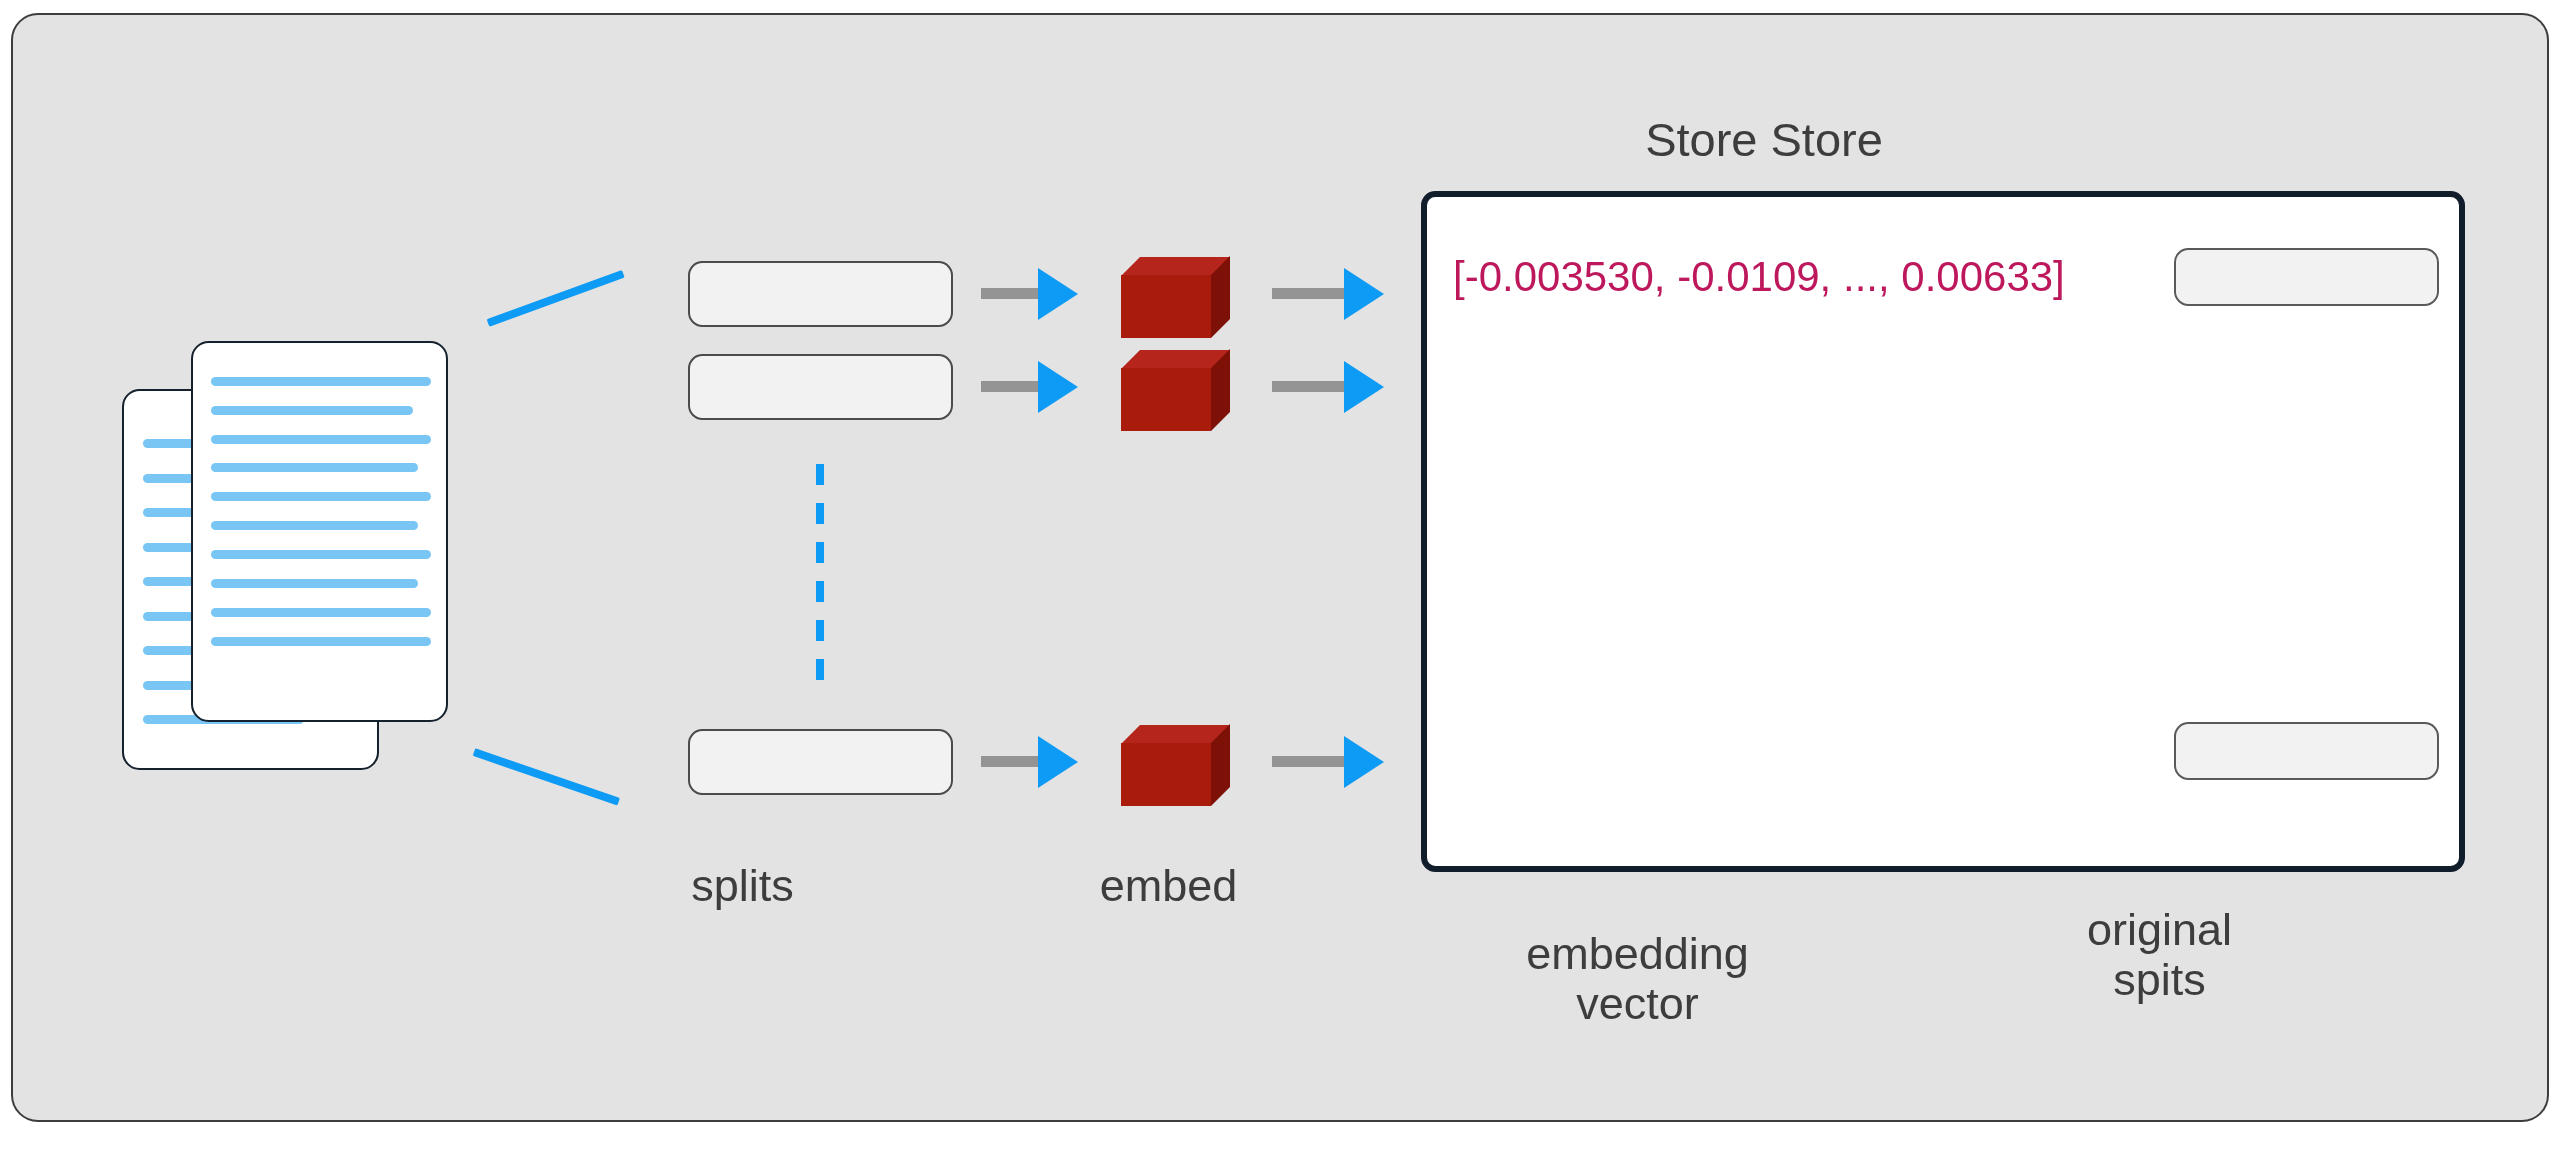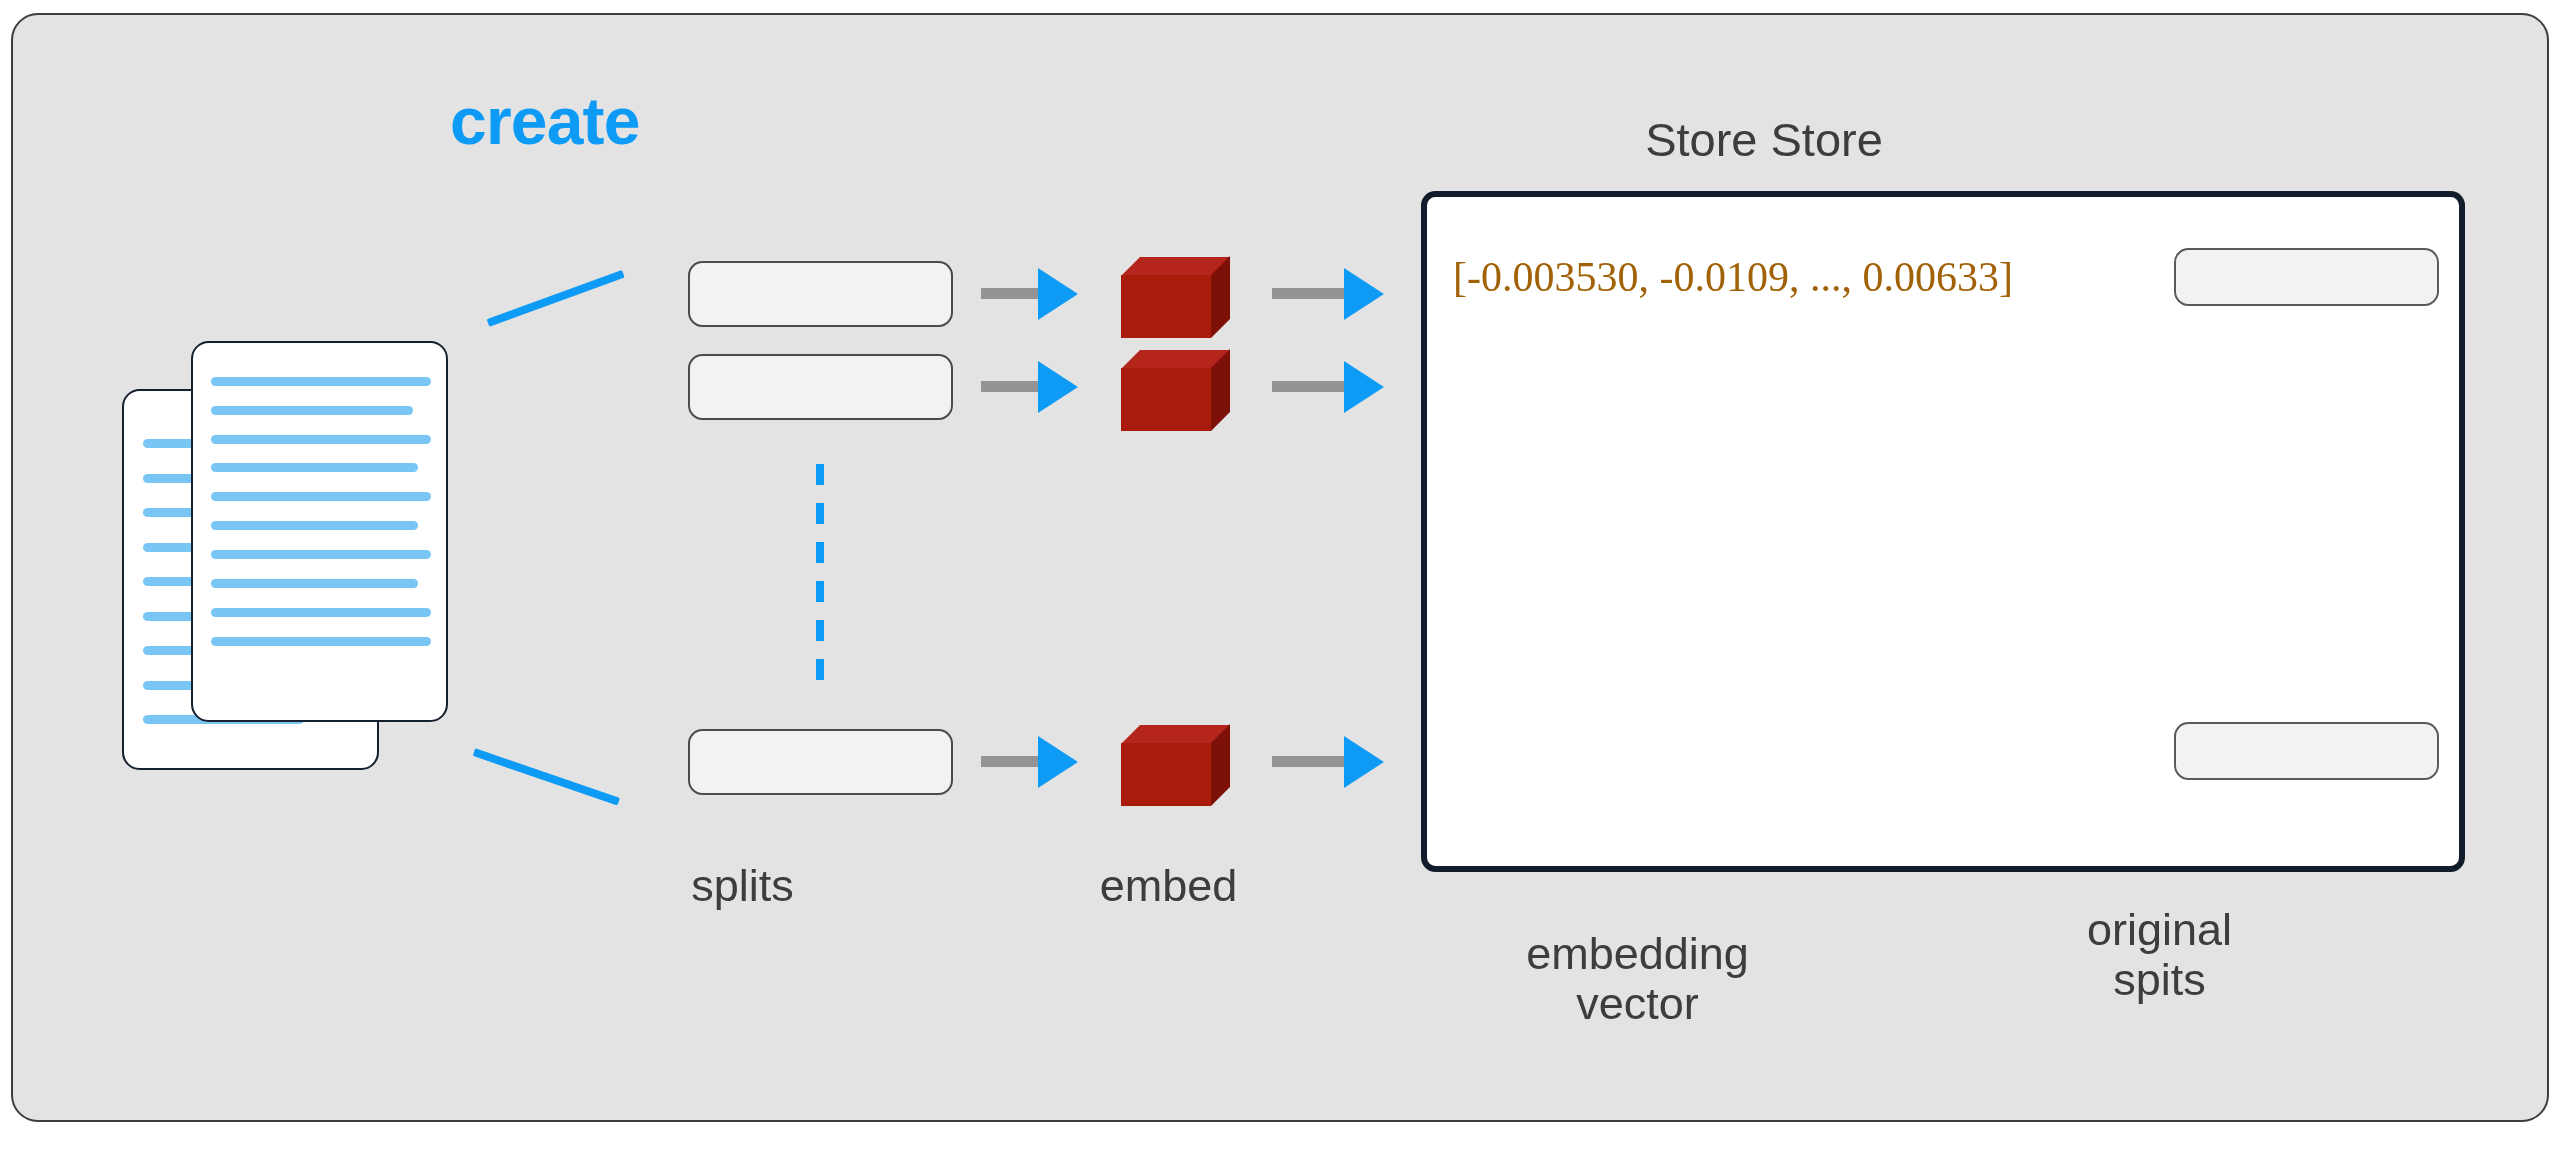--- a/index.html
+++ b/index.html
@@ -236,23 +236,23 @@
     align-items: center;
   }
   .vs-row-1 { top: 48px; }
   .vs-row-2 { top: 132px; }
   .vs-row-3 { top: 522px; }
 
   .vs-vector {
     position: absolute;
     left: 26px;
     font-size: 42px;
-    color: #a16207;
+    color: #be185d;
     white-space: nowrap;
-    font-family: Liberation Serif, serif;
+    font-family: Liberation Sans, sans-serif;
   }
   .vs-split-ph {
     position: absolute;
     left: 747px;
     width: 265px;
     height: 58px;
     background: #f2f2f2;
     border: 2.4px solid #5a5a5a;
     border-radius: 14.4px;
     box-sizing: border-box;
@@ -272,21 +272,20 @@
   .label-embvec  { left: 1469px; top: 905px; width: 337px; margin-top: 24px; }
   .label-orig    { left: 1991px; top: 905px; width: 337px; }
 </style>
 </head>
 <body>
 
 <div id="stage">
 
   <div class="outer-panel"></div>
 
-  <div class="create-title">create</div>
 
   <div class="doc-stack">
     <div class="doc-page doc-back">
       <div class="doc-line" style="left:19px; top:48px;  width:161px;"></div>
       <div class="doc-line" style="left:19px; top:83px; width:161px;"></div>
       <div class="doc-line" style="left:19px; top:117px; width:161px;"></div>
       <div class="doc-line" style="left:19px; top:152px; width:161px;"></div>
       <div class="doc-line" style="left:19px; top:186px; width:161px;"></div>
       <div class="doc-line" style="left:19px; top:221px; width:161px;"></div>
       <div class="doc-line" style="left:19px; top:255px; width:161px;"></div>

